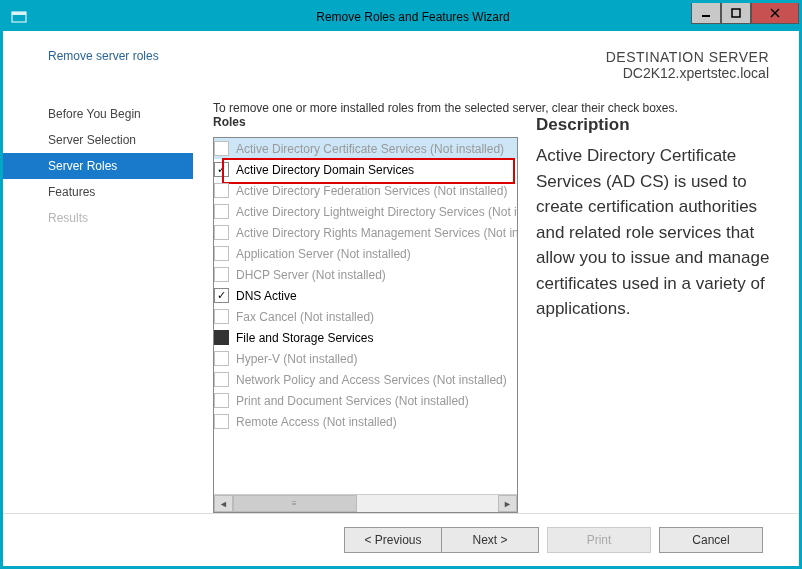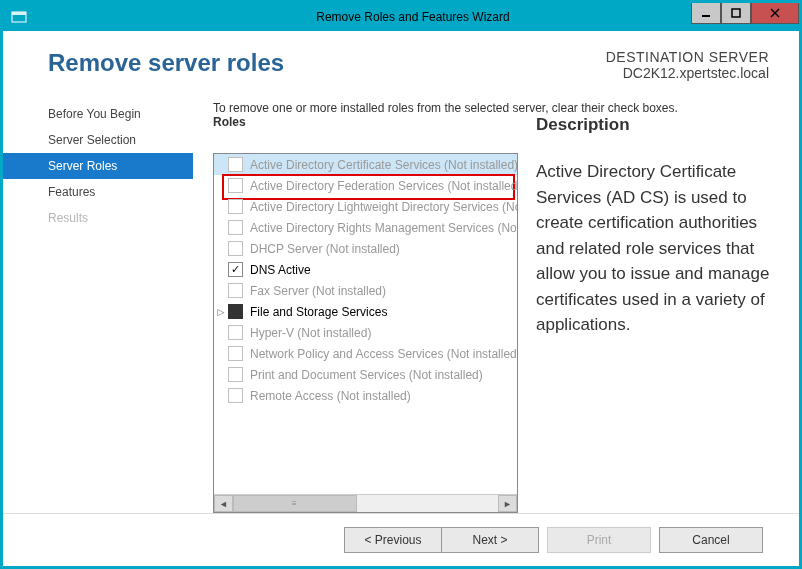--- a/index.html
+++ b/index.html
@@ -8,37 +8,37 @@
   .titlebar{height:28px;background:#00a8c6;display:flex;align-items:center;position:relative}
   .title-icon{width:16px;height:16px;margin-left:8px;opacity:.85}
   .title-text{flex:1;text-align:center;font-size:12px;color:#000}
   .win-controls{display:flex;height:20px;position:absolute;right:0;top:0}
   .win-btn{width:28px;height:20px;display:flex;align-items:center;justify-content:center;border:1px solid #555;border-top:none;background:#d9c6a5;font-family:Arial}
   .win-btn.min{background:#c8c8c8}
   .win-btn.max{background:#c8c8c8}
   .win-btn.close{background:#c75050;color:#000;width:46px}
   .content{flex:1;background:#fff;display:flex;flex-direction:column;padding:0 0 0 0}
   .header{padding:18px 30px 10px 45px;display:flex;justify-content:space-between;align-items:flex-start}
-  .page-title{font-size:24px;font-weight:700;color:#2a6496}
+  .page-title{font-size:12px;font-weight:400;color:#2a6496}
   .dest{text-align:right;font-size:14px;color:#444}
   .dest-label{letter-spacing:0.5px}
   .body{flex:1;display:flex;padding:0 20px 0 0}
   .sidebar{width:190px;padding:10px 0 0 0}
   .side-item{padding:6px 0 6px 45px;font-size:12px;color:#444;cursor:default}
   .side-item.disabled{color:#b5b5b5}
   .side-item.selected{background:#1979ca;color:#fff;position:relative}
   .side-item.selected::after{content:"";position:absolute;right:-8px;top:50%;margin-top:-8px;border:8px solid transparent;border-left-color:#1979ca}
   .main{flex:1;padding:10px 0 0 20px;display:flex;flex-direction:column}
   .instruction{font-size:12px;color:#333;}
   .cols{flex:1;display:flex;gap:18px;min-height:0}
   .roles-col{width:305px;display:flex;flex-direction:column}
-  .col-head{font-weight:600;margin-bottom:24px}
+  .col-head{font-weight:600;margin-bottom:8px}
   .roles-box{flex:1;border:1px solid #888;background:#fff;position:relative;overflow:hidden;display:flex;flex-direction:column}
   .roles-scroll{flex:1;overflow:hidden;position:relative}
-  .role-row{display:flex;align-items:center;height:21px;padding-left:14px;position:relative;white-space:nowrap;color:#999}
+  .role-row{display:flex;align-items:center;height:21px;position:relative;white-space:nowrap;color:#999}
   .role-row.enabled{color:#000}
   .role-row.selected{background:#cde6f7}
   .role-row .expander{width:10px;display:inline-block;text-align:center;font-size:9px;color:#666;margin-left:-12px;margin-right:2px}
   .chk{width:13px;height:13px;border:1px solid #888;background:#fff;margin-right:7px;display:inline-flex;align-items:center;justify-content:center;flex:0 0 auto}
   .role-row:not(.enabled) .chk{border-color:#c0c0c0}
   .chk.checked::after{content:"✓";font-size:11px;line-height:1;color:#000}
   .chk.filled{background:#333;border-color:#333}
   .role-label{font-size:12px;overflow:hidden;text-overflow:clip}
   .highlight-box{position:absolute;border:2px solid #d00;pointer-events:none}
   .hscroll{height:17px;border-top:1px solid #ccc;background:#efefef;display:flex;align-items:stretch}
@@ -109,44 +109,52 @@
           <div class="instruction">To remove one or more installed roles from the selected server, clear their check boxes.</div>
           <div class="cols">
             <div class="roles-col">
               <div class="col-head">Roles</div>
               <div class="roles-box">
                 <div class="roles-scroll" id="roles-scroll">
                     <div class="role-row selected">
                       <span class="chk"></span>
                       <span class="role-label">Active Directory Certificate Services (Not installed)</span>
                     </div>
+                    <div class="role-row enabled">
+                      <span class="chk checked"></span>
+                      <span class="role-label">Active Directory Domain Services</span>
+                    </div>
                     <div class="highlight-box" style="left: 8px; right: 2px; top: 20px; height: 22px;"></div>
                     <div class="role-row">
                       <span class="chk"></span>
                       <span class="role-label">Active Directory Federation Services (Not installed)</span>
                     </div>
                     <div class="role-row">
                       <span class="chk"></span>
                       <span class="role-label">Active Directory Lightweight Directory Services (Not installed)</span>
                     </div>
                     <div class="role-row">
                       <span class="chk"></span>
                       <span class="role-label">Active Directory Rights Management Services (Not installed)</span>
+                    </div>
+                    <div class="role-row">
+                      <span class="chk"></span>
+                      <span class="role-label">Application Server (Not installed)</span>
                     </div>
                     <div class="role-row">
                       <span class="chk"></span>
                       <span class="role-label">DHCP Server (Not installed)</span>
                     </div>
                     <div class="role-row enabled">
                       <span class="chk checked"></span>
                       <span class="role-label">DNS Active</span>
                     </div>
                     <div class="role-row">
                       <span class="chk"></span>
-                      <span class="role-label">Fax Server (Not installed)</span>
+                      <span class="role-label">Fax Cancel (Not installed)</span>
                     </div>
                     <div class="role-row enabled">
                       <span class="expander">▷</span>
                       <span class="chk filled"></span>
                       <span class="role-label">File and Storage Services</span>
                     </div>
                     <div class="role-row">
                       <span class="chk"></span>
                       <span class="role-label">Hyper-V (Not installed)</span>
                     </div>

